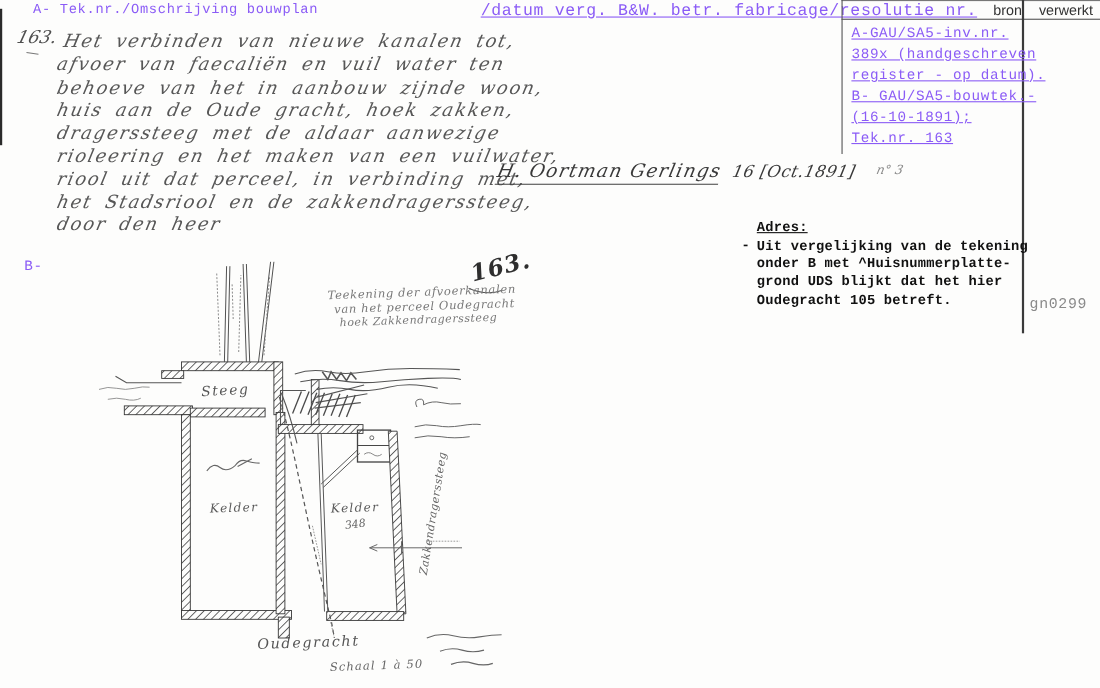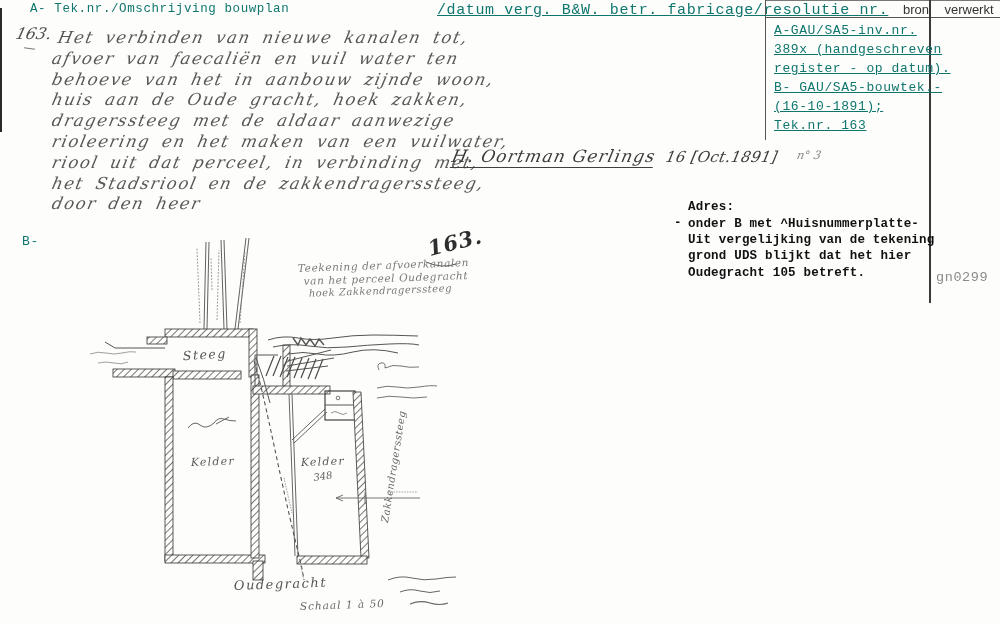--- a/index.html
+++ b/index.html
@@ -1,20 +1,20 @@
 <!DOCTYPE html>
 <html><head>
 <meta charset="utf-8">
 <style>
   html,body{margin:0;padding:0;}
   body{width:1000px;height:625px;position:relative;background:#fdfdfc;overflow:hidden;
        font-family:"Liberation Sans",sans-serif;}
   .abs{position:absolute;white-space:nowrap;}
   
-  .tw{font-family:"Liberation Mono",monospace;color:#0f766e;font-size:12.5px;letter-spacing:0.6px;}
+  .tw{font-family:"Liberation Mono",monospace;color:#8b5cf6;font-size:12.5px;letter-spacing:0.6px;}
   .tw-bold{font-family:"Liberation Mono",monospace;color:#111;font-size:12.5px;font-weight:bold;letter-spacing:0.2px;}
   .hdr{font-family:"Liberation Sans",sans-serif;color:#333;font-size:13px;}
   
   .hw{font-family:"DejaVu Serif",serif;font-style:italic;color:#575757;}
   .hw-line{display:block;height:20.8px;line-height:20.8px;font-size:16.5px;letter-spacing:1.6px;word-spacing:5px;
            transform:skewX(-12deg);transform-origin:0 50%;}
   .rule{position:absolute;background:#555;}
   .gray{color:#8a8a8a;}
   .bron-line{display:block;height:19px;line-height:19px;text-decoration:underline;}
   .adres-line{display:block;height:16.2px;line-height:16.2px;}
@@ -60,25 +60,25 @@
   <span class="hw-line">het Stadsriool en de zakkendragerssteeg,</span>
   <span class="hw-line">door den heer</span>
 </div>
 
 <div class="abs hw" style="left:452px;top:146px;color:#3a3a3a;">
   <span style="font-size:17px;letter-spacing:1.2px;border-bottom:1.5px solid #3f3f3f;padding-bottom:1px;display:inline-block;transform:skewX(-12deg);">H. Oortman Gerlings</span>
   <span style="font-size:15px;letter-spacing:0.5px;display:inline-block;transform:skewX(-12deg);margin-left:6px;">16 [Oct.1891]</span>
   <span class="gray" style="font-size:11.5px;display:inline-block;transform:skewX(-12deg);margin-left:14px;position:relative;top:-3px;">n° 3</span>
 </div>
 
-<div class="abs tw-bold" style="left:688px;top:200px;">Adres:</div>
+<div class="abs tw-bold" style="left:688px;top:200px;text-decoration:underline;">Adres:</div>
 <div class="abs tw-bold" style="left:674px;top:216px;">-</div>
 <div class="abs tw-bold" style="left:688px;top:216px;">
+  <span class="adres-line">Uit vergelijking van de tekening</span>
   <span class="adres-line">onder B met ^Huisnummerplatte-</span>
-  <span class="adres-line">Uit vergelijking van de tekening</span>
   <span class="adres-line">grond UDS blijkt dat het hier</span>
   <span class="adres-line">Oudegracht 105 betreft.</span>
 </div>
 
 <div class="abs tw" style="left:22px;top:234px;font-size:13px;">B-</div>
 
 <svg class="abs" style="left:88px;top:228px;" width="414" height="397" viewBox="0 0 414 397">
   <defs>
     <pattern id="hatch" patternUnits="userSpaceOnUse" width="5" height="5" patternTransform="rotate(45)">
       <rect width="5" height="5" fill="#fdfdfc"></rect>

